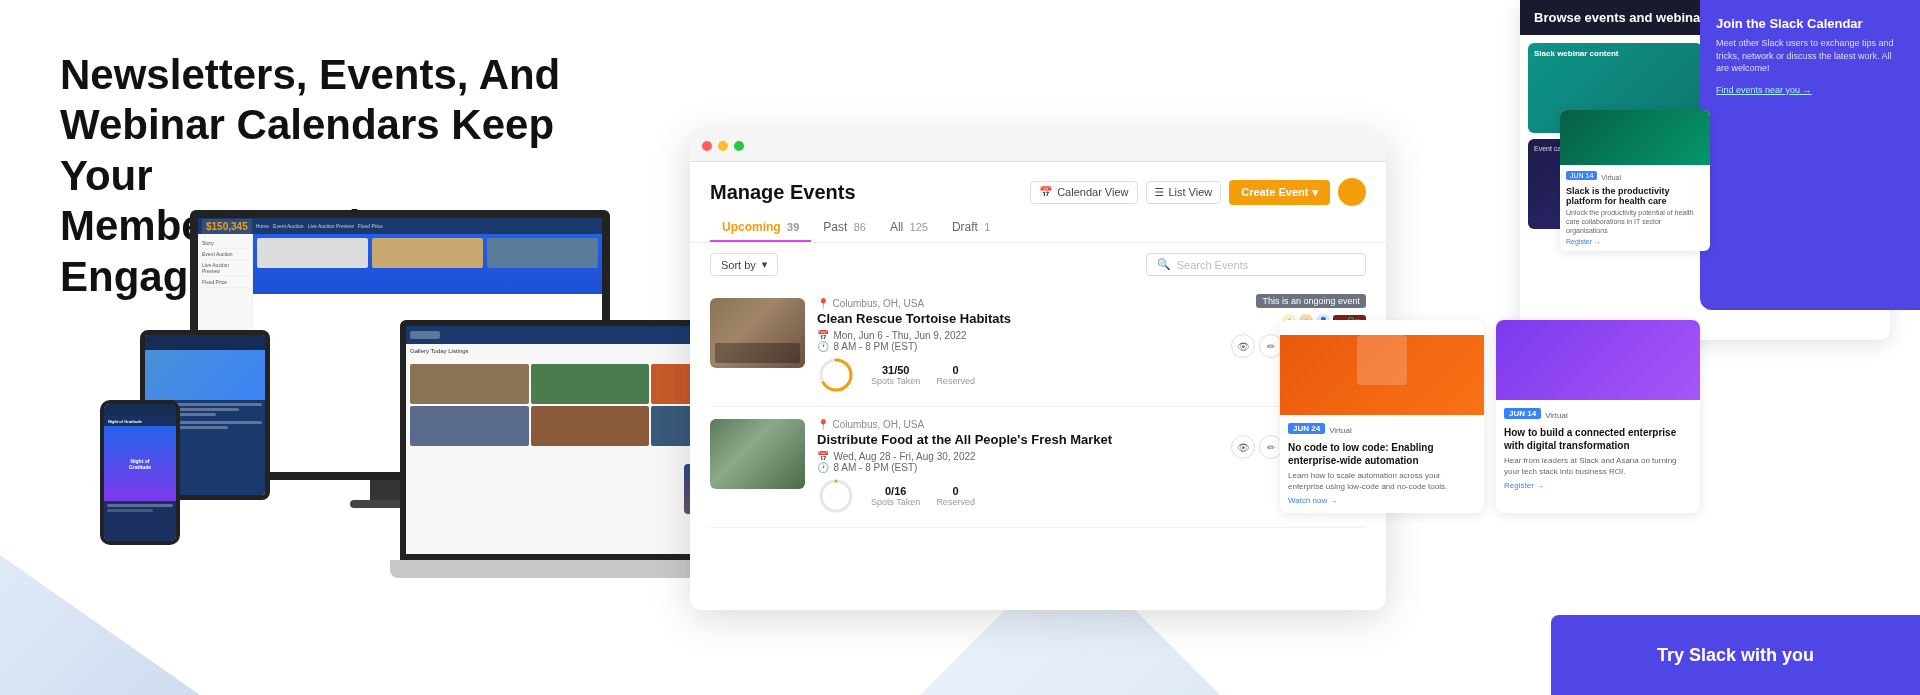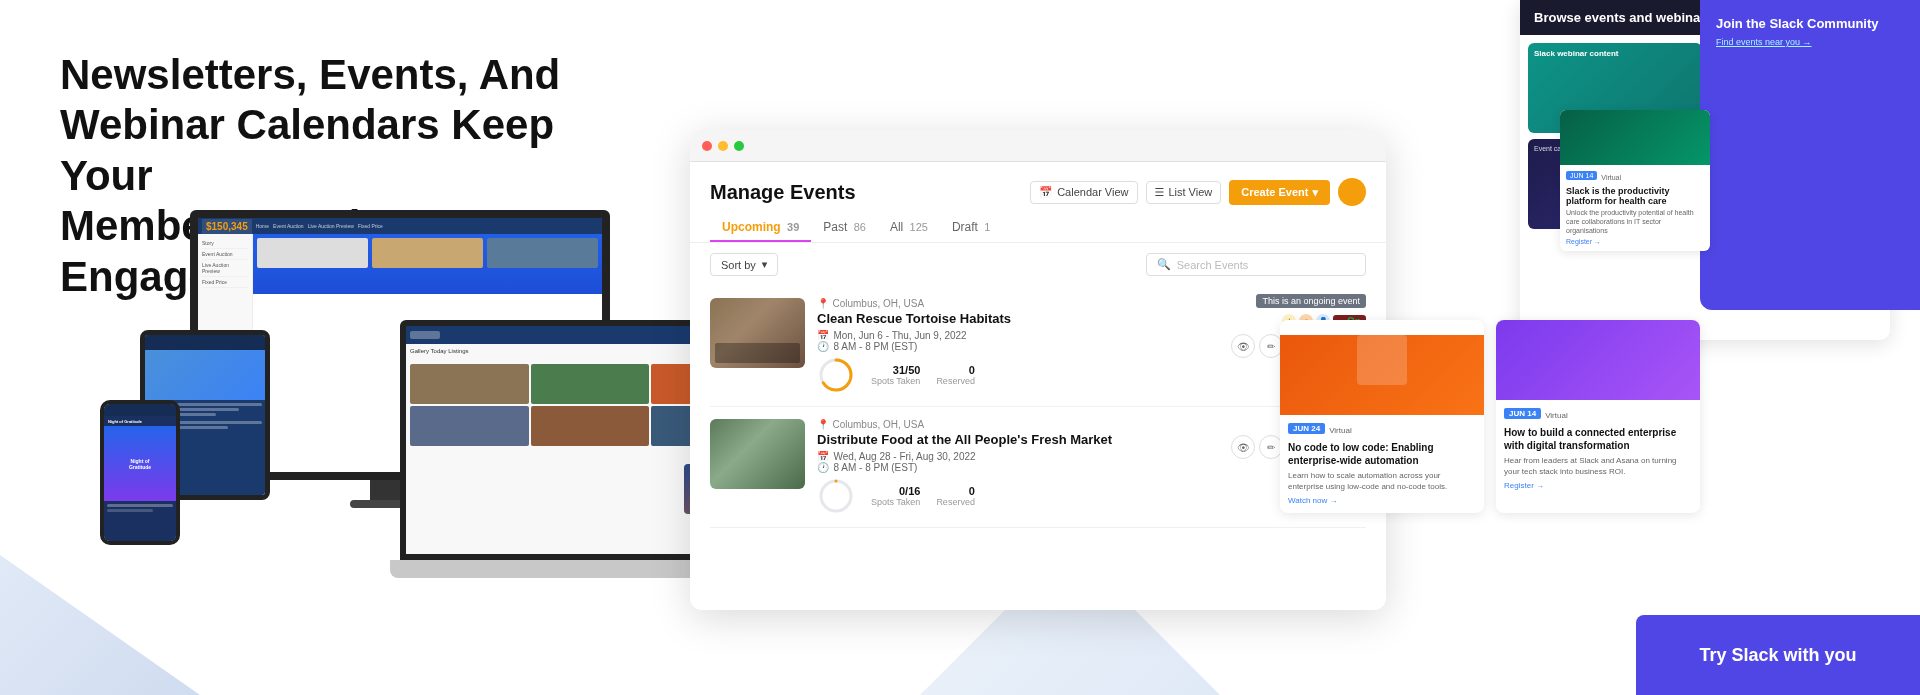--- a/index.html
+++ b/index.html
@@ -399,21 +399,21 @@
 
     .event-stats {
       display: flex;
       align-items: center;
       gap: 16px;
       margin-top: 4px;
     }
     .stat-item {
       display: flex;
       flex-direction: column;
-      align-items: flex-end;
+      align-items: center;
     }
     .stat-value {
       font-size: 11px;
       font-weight: 700;
       color: #111;
     }
     .stat-label {
       font-size: 9px;
       color: #999;
     }
@@ -637,21 +637,21 @@
       cursor: pointer;
     }
     .page-num.active { background: #3b82f6; color: white; }
     .page-num.inactive { color: #666; }
 
     
     .bottom-slack-banner {
       position: absolute;
       right: 0;
       bottom: 0;
-      width: 284px;
+      width: 369px;
       height: 80px;
       background: #4f46e5;
       border-radius: 8px 0 0 0;
       display: flex;
       align-items: center;
       justify-content: center;
       color: white;
       font-size: 18px;
       font-weight: 700;
     }
@@ -1123,21 +1123,22 @@
     </div>
     <div class="browse-card bc-light">
       <div style="padding:6px;">
         <div style="font-size:7px;color:#333;">Webinar card</div>
       </div>
     </div>
   </div>
 </div>
 
 <div class="join-slack-panel" style="position:absolute;right:0;top:0;width:220px;height:310px;background:#4f46e5;border-radius:0 0 0 12px;padding:16px;">
-  <div class="js-title">Join the Slack Community</div>
+  <div class="js-title">Join the Slack Calendar</div>
+  <div class="js-text">Meet other Slack users to exchange tips and tricks, network or discuss the latest work. All are welcome!</div>
   <div class="js-link">Find events near you →</div>
 </div>
 
 <div class="slack-productivity">
   <div class="sp-img"></div>
   <div class="sp-body">
     <div style="display:flex;gap:4px;align-items:center;margin-bottom:3px;">
       <span class="sp-date">JUN 14</span>
       <span style="font-size:7px;color:#666;">Virtual</span>
     </div>

